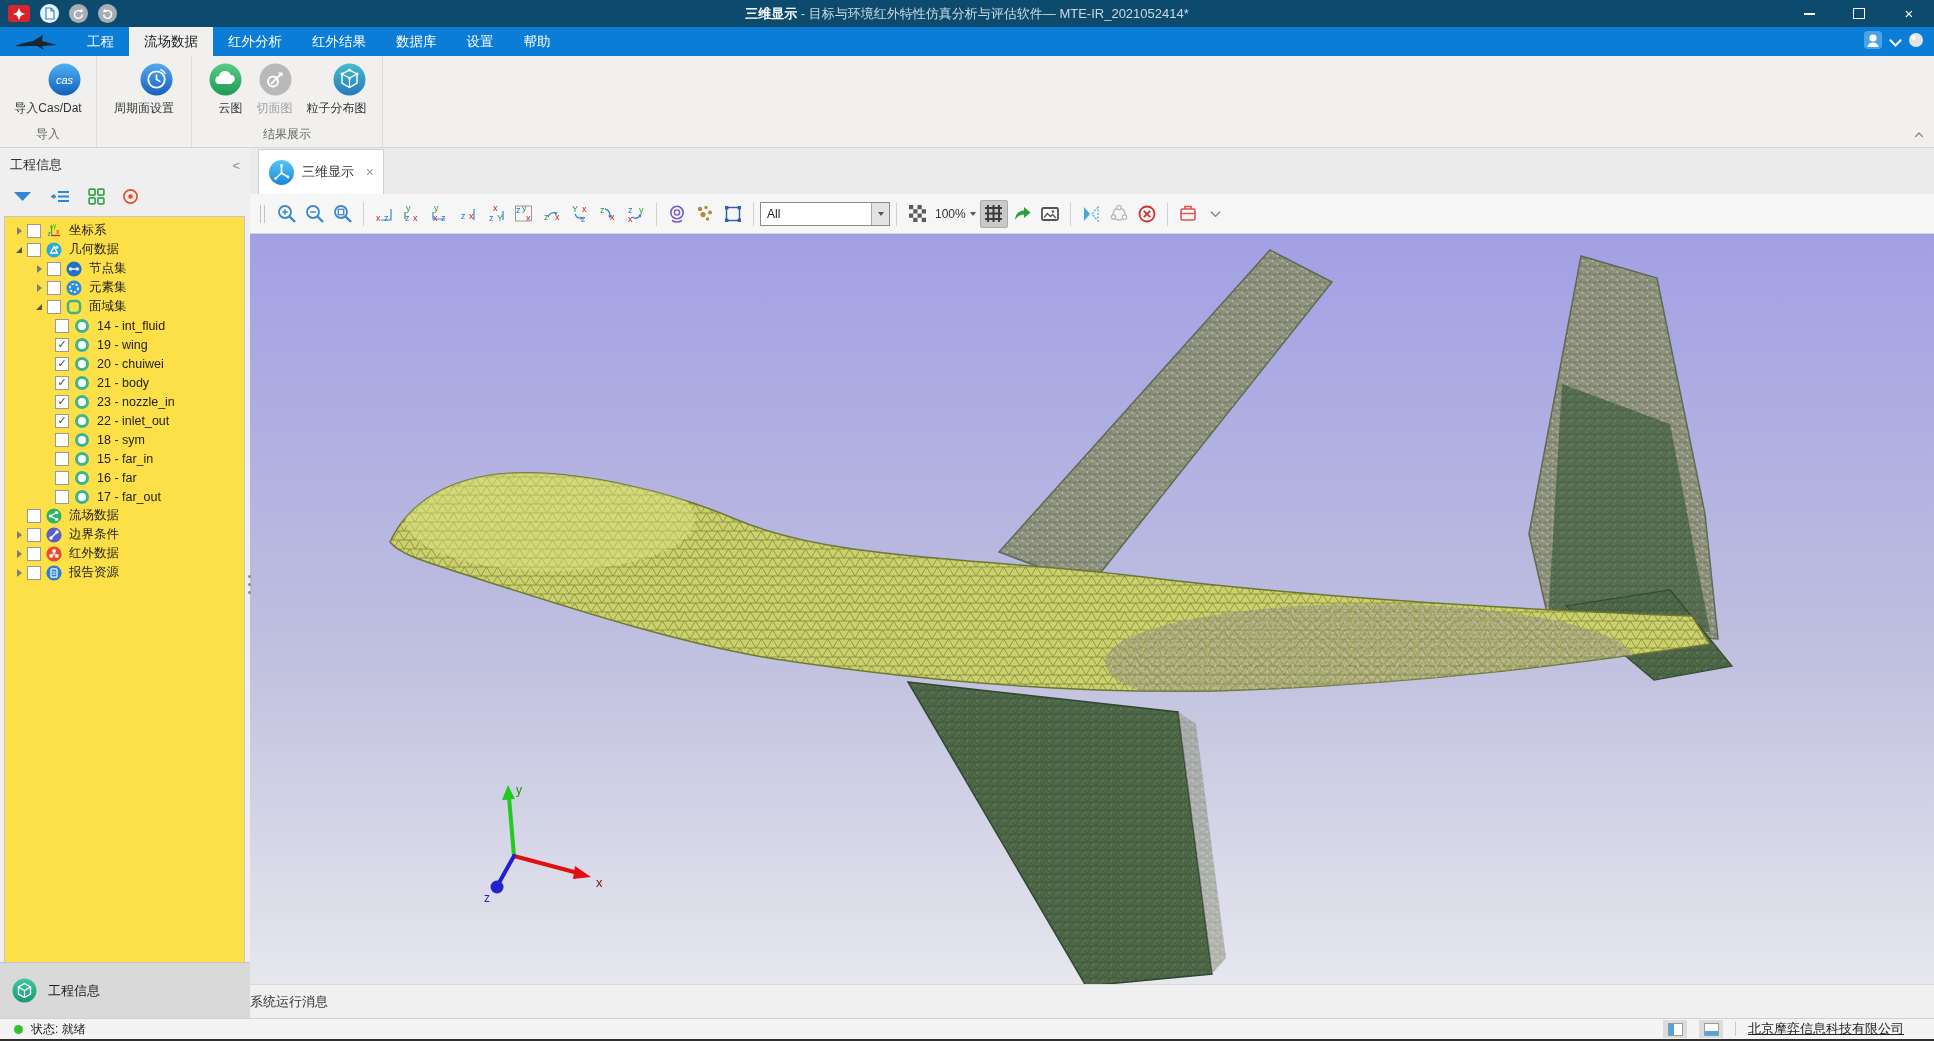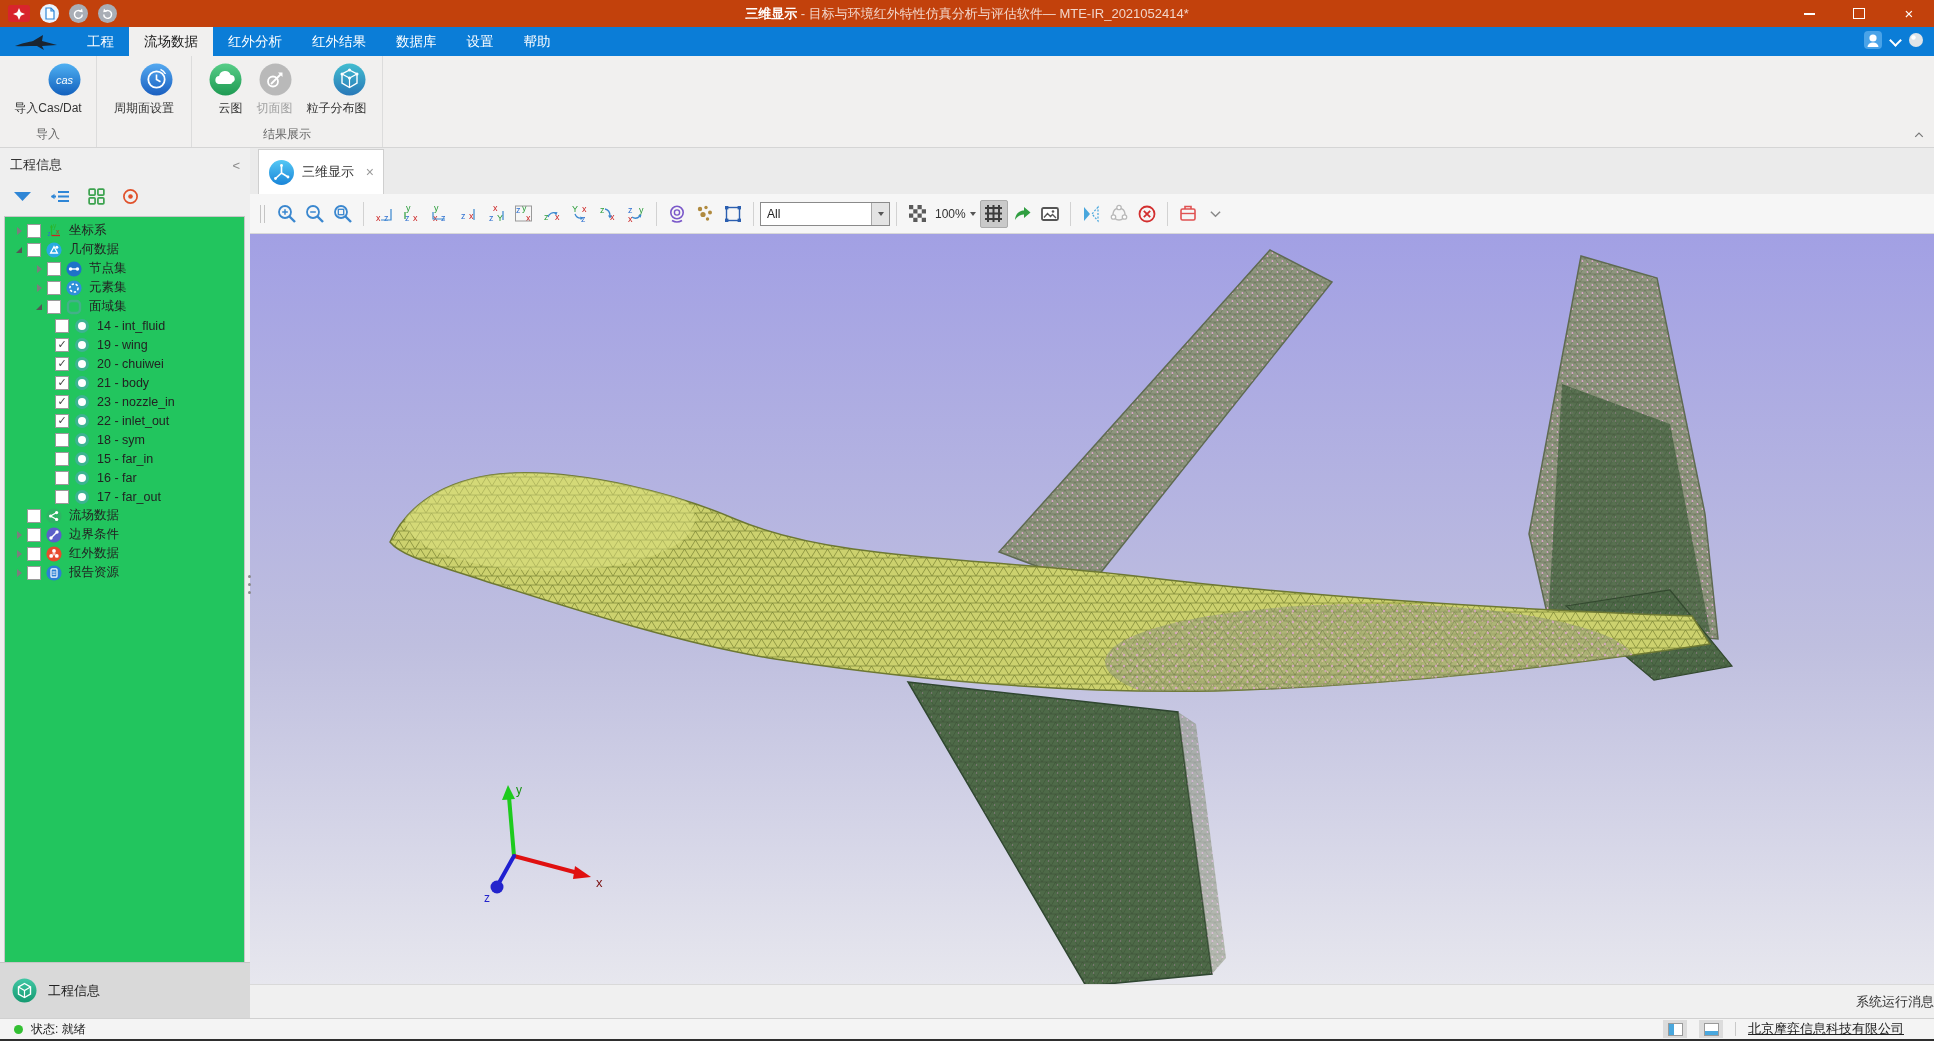--- a/index.html
+++ b/index.html
@@ -2,21 +2,21 @@
 <html><head>
 <meta charset="utf-8">
 <style>
   html,body{margin:0;padding:0;}
   body{
     width:1934px;height:1041px;position:relative;overflow:hidden;
     font-family:"Liberation Sans","DejaVu Sans",sans-serif;
     background:#f0f0f0;-webkit-font-smoothing:antialiased;
   }
   
-  .titlebar{position:absolute;left:0;top:0;width:100%;height:27px;background:#c2410c;display:flex;align-items:center;}
+  .titlebar{position:absolute;left:0;top:0;width:100%;height:27px;background:#0c4a6e;display:flex;align-items:center;}
   .qat{display:flex;align-items:center;gap:10px;padding-left:8px;}
   .appbadge{width:22px;height:17px;border-radius:3px;background:#d8242c;display:flex;align-items:center;justify-content:center;}
   .qat-circle{width:19px;height:19px;border-radius:50%;display:flex;align-items:center;justify-content:center;}
   .qat-file{background:#eaf4ff;}
   .qat-gray{background:#a9aeb6;}
   .win-title{position:absolute;left:0;right:0;text-align:center;font-size:13px;color:rgba(255,255,255,.78);pointer-events:none;}
   .win-title b{color:#fff;font-weight:bold;}
   .winbtns{margin-left:auto;display:flex;height:100%;}
   .winbtn{width:50px;height:100%;display:flex;align-items:center;justify-content:center;color:#fff;}
   .glyph-min{width:11px;height:2px;background:#fff;}
@@ -36,21 +36,21 @@
   .rbtn{display:flex;flex-direction:column;align-items:flex-end;padding:2px 6px;}
   .rbtn .rlabel{font-size:12px;color:#333;margin-top:3px;white-space:nowrap;}
   .rbtn.disabled .rlabel{color:#a0a0a0;}
   .rgroup-label{font-size:12px;color:#666;text-align:center;padding:2px 0 4px 0;}
   .ribbon-collapse{position:absolute;right:10px;bottom:5px;}
   
   .sidebar{position:absolute;left:0;top:148px;width:250px;bottom:23px;background:#efefef;border-right:1px solid #c3c3c3;}
   .sb-header{height:34px;display:flex;align-items:center;padding:0 10px;font-size:13px;color:#333;}
   .sb-collapse{margin-left:auto;color:#8a8a8a;font-size:13px;}
   .sb-tools{height:32px;display:flex;align-items:center;gap:17px;padding:0 12px;}
-  .tree{position:absolute;left:4px;right:5px;top:68px;bottom:55px;background:#22c55e;border:1px solid #c7c7c7;overflow:hidden;padding-top:4px;}
+  .tree{position:absolute;left:4px;right:5px;top:68px;bottom:55px;background:#fde047;border:1px solid #c7c7c7;overflow:hidden;padding-top:4px;}
   .trow{display:flex;align-items:center;height:19px;font-size:12.5px;color:#222;}
   .lv0{padding-left:6px;} .lv1{padding-left:26px;} .lv2{padding-left:50px;}
   .exp{width:16px;display:inline-flex;align-items:center;justify-content:center;flex:0 0 16px;}
   .exp.c::after{content:"";border-left:5px solid #7d7d7d;border-top:4px solid transparent;border-bottom:4px solid transparent;}
   .exp.e::after{content:"";border-bottom:6px solid #555;border-left:6px solid transparent;}
   .cb{width:12px;height:12px;background:#fff;border:1px solid #9a9a9a;margin-right:5px;flex:0 0 12px;display:flex;align-items:center;justify-content:center;}
   .cb.checked::after{content:"✓";font-size:11px;color:#444;line-height:1;}
   .ticon{width:16px;height:16px;margin-right:7px;flex:0 0 16px;display:flex;align-items:center;justify-content:center;}
   .ring{width:8px;height:8px;border:3.6px solid #3db392;border-radius:50%;background:#fff;}
   .sb-band{position:absolute;left:0;right:0;bottom:0;height:55px;background:#d9d9d9;border-top:1px solid #c5c5c5;display:flex;align-items:center;gap:11px;padding-left:12px;font-size:13px;color:#222;}
@@ -68,21 +68,21 @@
   .tbtn.pressed{background:#c9c9c9;border:1px solid #ababab;box-sizing:border-box;}
   .tsep{width:1px;height:24px;background:#d2d2d2;margin:0 6px;flex:0 0 1px;}
   .combo{width:128px;height:22px;background:#fff;border:1px solid #8a8a8a;display:flex;align-items:center;font-size:12px;color:#222;}
   .combo .cval{padding-left:6px;flex:1;}
   .combo .cbtn{width:17px;height:100%;background:#e3e3e3;border-left:1px solid #a8a8a8;display:flex;align-items:center;justify-content:center;}
   .tri-down{width:0;height:0;border-left:4px solid transparent;border-right:4px solid transparent;border-top:5px solid #555;}
   .tri-down.small{border-left-width:3px;border-right-width:3px;border-top-width:4px;}
   .zoomlabel{font-size:12px;color:#333;display:flex;align-items:center;gap:4px;padding:0 4px;}
   .viewport{position:absolute;left:0;top:86px;right:0;bottom:34px;}
   .viewport svg{display:block;width:100%;height:100%;}
-  .msgpanel{position:absolute;left:0;bottom:0;right:0;height:34px;background:#f0f0f0;border-top:1px solid #d9d9d9;display:flex;align-items:center;font-size:13px;color:#333;box-sizing:border-box;justify-content:flex-end;}
+  .msgpanel{position:absolute;left:0;bottom:0;right:0;height:34px;background:#f0f0f0;border-top:1px solid #d9d9d9;display:flex;align-items:center;font-size:13px;color:#333;box-sizing:border-box;}
   
   .statusbar{position:absolute;left:0;bottom:0;width:100%;height:23px;background:#f4f4f4;border-top:1px solid #d0d0d0;display:flex;align-items:center;font-size:12px;color:#222;box-sizing:border-box;border-bottom:2px solid #2e2e2e;}
   .stat-dot{width:9px;height:9px;border-radius:50%;background:#33c033;margin:0 8px 0 14px;}
   .sb-right{margin-left:auto;display:flex;align-items:center;gap:12px;padding-right:30px;text-decoration:underline;}
   .lay-btn{width:24px;height:18px;background:#dcdcdc;display:flex;align-items:center;justify-content:center;}
   .lay-ic{width:13px;height:11px;background:#fff;border:1px solid #9a9a9a;position:relative;}
   .lay-ic.left::after{content:"";position:absolute;left:0;top:0;bottom:0;width:5px;background:#49a7dd;}
   .lay-ic.bottom::after{content:"";position:absolute;left:0;right:0;bottom:0;height:4px;background:#49a7dd;}
   .vsep{width:1px;height:14px;background:#c9c9c9;}
   .chev-up{width:10px;height:6px;}

